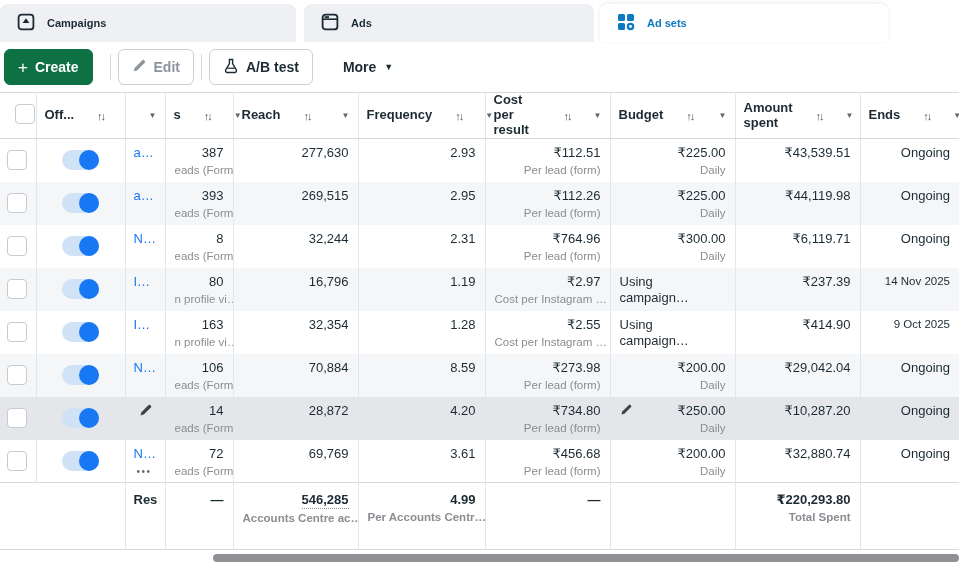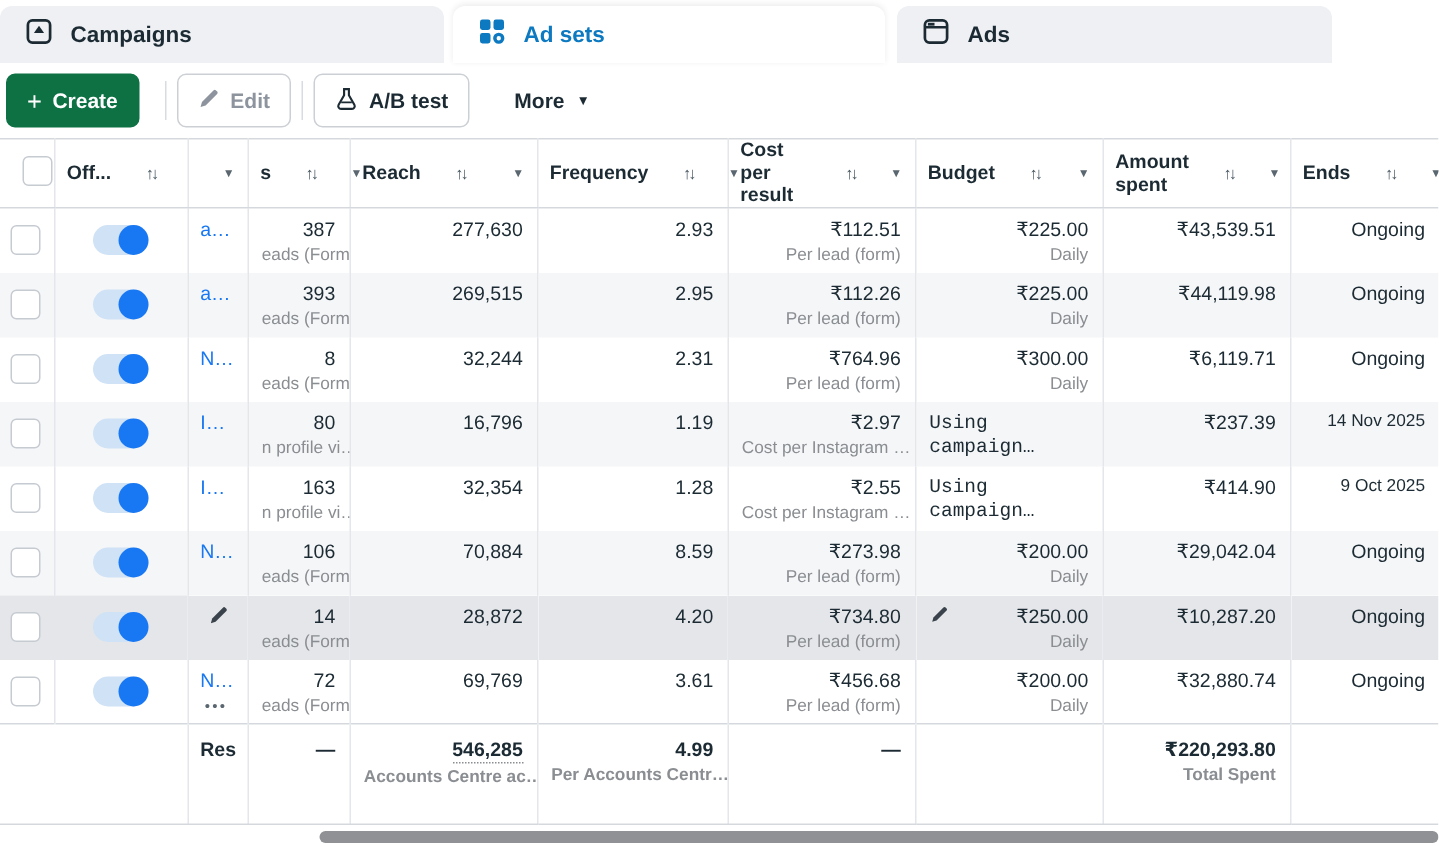--- a/index.html
+++ b/index.html
@@ -5,21 +5,21 @@
   * { box-sizing: border-box; margin: 0; padding: 0; }
   html,body { width: 959px; height: 564px; overflow: hidden; }
   body {
     font-family: "Liberation Sans", "DejaVu Sans", sans-serif;
     background: #fff; color: #1c2b33; position: relative;
   }
   
   .tabs { height: 42px; display: flex; align-items: flex-end; background: #fff; }
   .tab {
     height: 38px; display: flex; align-items: center; gap: 11px;
-    padding: 0 16px; font-size: 15px; font-weight: 700;
+    padding: 0 16px; font-size: 11px; font-weight: 700;
     background: #eef0f3; border-radius: 8px 8px 0 0; color: #1c2b33; cursor: pointer;
   }
   .tab-campaigns { width: 296px; }
   .tab-adsets   { width: 288px; margin-left: 6px; }
   .tab-ads      { width: 290px; margin-left: 8px; }
   .tab.active { background: #fff; color: #0d79c0; box-shadow: 0 -1px 4px rgba(0,0,0,.08); }
   .tab svg { flex: 0 0 auto; }
   
   .toolbar { height: 50px; display: flex; align-items: center; padding-left: 4px; background: #fff; }
   .btn {
@@ -54,21 +54,21 @@
   tbody tr { height: 43px; }
   tbody tr.alt { background: #f5f6f8; }
   tbody tr.hovered { background: #e4e6e9; }
   td { padding: 6px 9px 3px; font-size: 13px; }
   .c-check { padding: 11px 0 0 7px; }
   .c-off { text-align: center; padding-top: 11px; }
   .c-name { padding-left: 8px; overflow: hidden; white-space: nowrap; }
   .c-num { text-align: right; overflow: hidden; }
   .val { color: #1c2b33; font-size: 13px; line-height: 1.25; }
   .sub { color: #8a8d91; font-size: 11.5px; margin-top: 3px; white-space: nowrap; }
-  .left { text-align: left; font-family: Liberation Mono, monospace; }
+  .left { text-align: left; }
   .date { font-size: 11.5px; padding-top: 3px; }
   a.nlink { color: #1877f2; text-decoration: none; font-size: 13px; cursor: pointer; }
   .dots { color: #5b6770; font-size: 10px; letter-spacing: 1.5px; margin: 5px 0 0 3px; cursor: pointer; }
   .checkbox {
     width: 20px; height: 20px; border: 1px solid #c6cbd2; border-radius: 4px;
     background: #fff; display: inline-block; cursor: pointer;
   }
   .toggle {
     width: 37px; height: 20px; border-radius: 10px; background: #cfe2f6;
     position: relative; display: inline-block; cursor: pointer;
@@ -97,41 +97,41 @@
 
 <div class="tabs">
   <div class="tab tab-campaigns">
     <span>
       <svg width="20" height="20" viewBox="0 0 20 20">
           <rect x="2.6" y="2.6" width="14.8" height="14.8" rx="3" fill="none" stroke="#1c2b33" stroke-width="1.8"></rect>
           <path d="M10 6.2l3.4 4.8H6.6z" fill="#1c2b33"></path>
         </svg>
     </span>
     <span>Campaigns</span>
+  </div>
+  <div class="tab tab-ads">
+    <span>
+      <svg width="20" height="20" viewBox="0 0 20 20">
+          <rect x="2.6" y="2.6" width="14.8" height="14.8" rx="3" fill="none" stroke="#1c2b33" stroke-width="1.8"></rect>
+          <path d="M3 7.2h14" stroke="#1c2b33" stroke-width="1.6"></path>
+          <rect x="4.6" y="4.2" width="4.4" height="1.9" fill="#1c2b33"></rect>
+        </svg>
+    </span>
+    <span>Ads</span>
   </div>
   <div class="tab tab-adsets active">
     <span>
       <svg width="20" height="20" viewBox="0 0 20 20" fill="#0d79c0">
           <rect x="2" y="2" width="7" height="7" rx="1.6"></rect>
           <rect x="11" y="2" width="7" height="7" rx="1.6"></rect>
           <rect x="2" y="11" width="7" height="7" rx="1.6"></rect>
           <circle cx="14.5" cy="14.5" r="2.6" fill="none" stroke="#0d79c0" stroke-width="2.3"></circle>
         </svg>
     </span>
     <span>Ad sets</span>
-  </div>
-  <div class="tab tab-ads">
-    <span>
-      <svg width="20" height="20" viewBox="0 0 20 20">
-          <rect x="2.6" y="2.6" width="14.8" height="14.8" rx="3" fill="none" stroke="#1c2b33" stroke-width="1.8"></rect>
-          <path d="M3 7.2h14" stroke="#1c2b33" stroke-width="1.6"></path>
-          <rect x="4.6" y="4.2" width="4.4" height="1.9" fill="#1c2b33"></rect>
-        </svg>
-    </span>
-    <span>Ads</span>
   </div>
 </div>
 
 <div class="toolbar">
   <button class="btn btn-create">
     <span class="plus">+</span>
     <span>Create</span>
   </button>
   <div class="tb-sep"></div>
   <button class="btn btn-muted">

